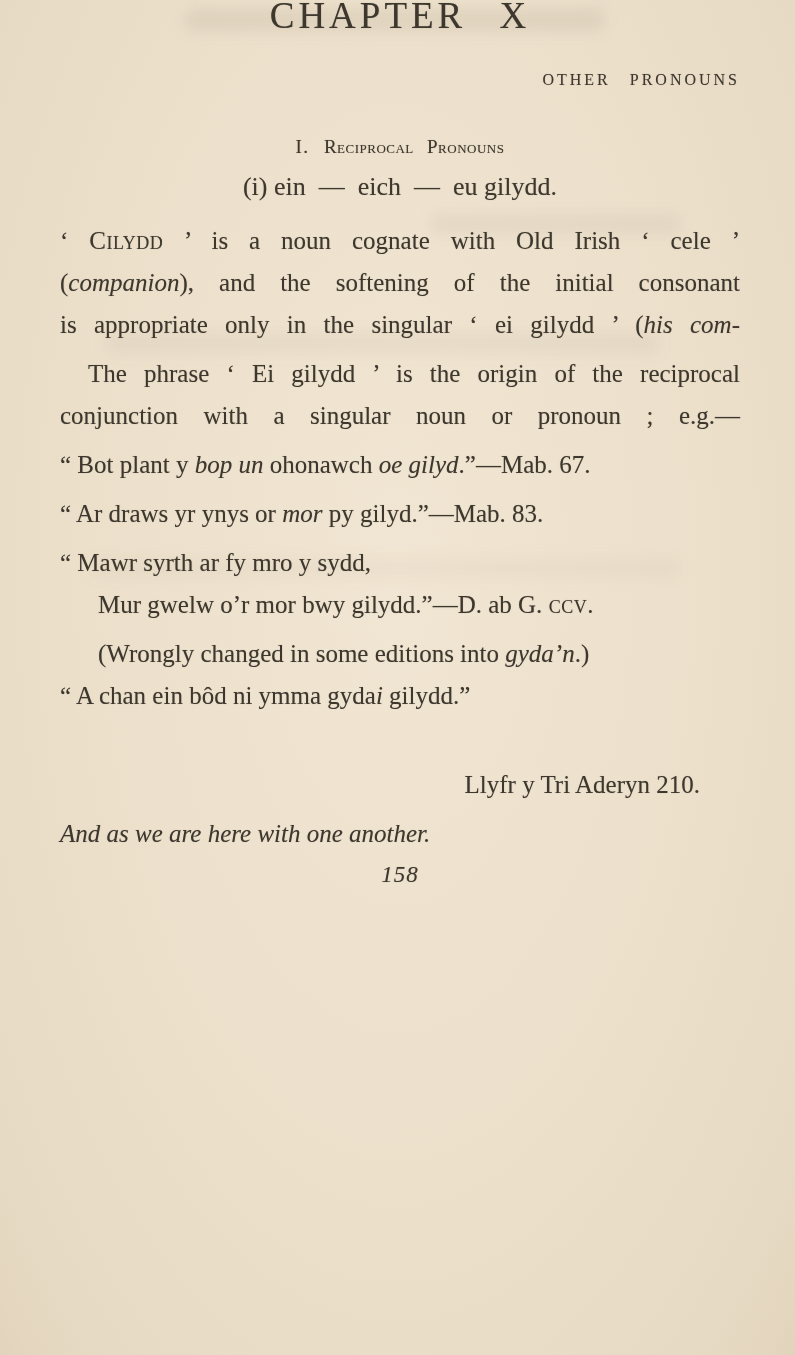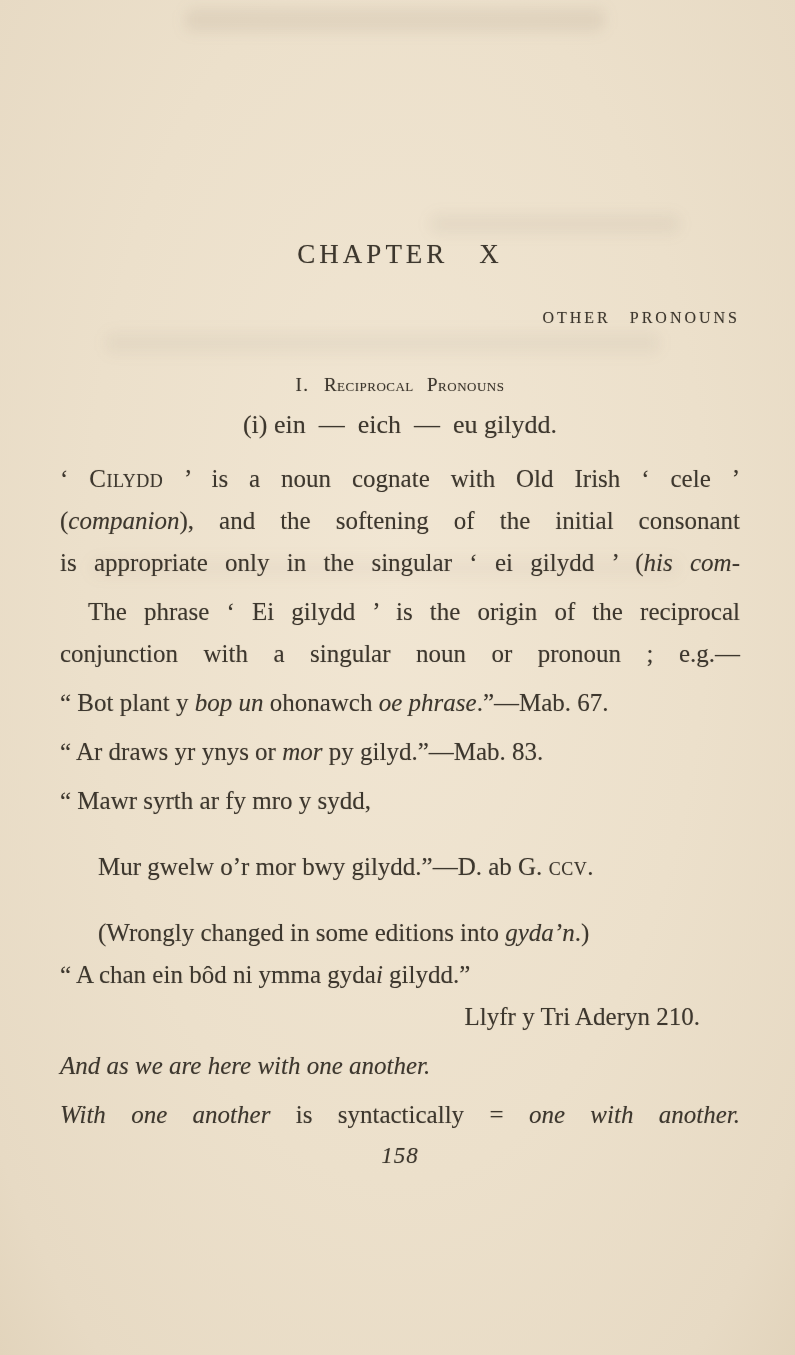--- a/index.html
+++ b/index.html
@@ -14,35 +14,35 @@
   }
   .inner{position:relative;padding:0 55px 0 60px;}
   .txt{text-shadow:0 0 1px rgba(72,62,48,.35);}
   
   .st{position:absolute;background:rgba(115,100,78,.10);filter:blur(7px);border-radius:8px;}
   .st1{top:8px;left:185px;width:420px;height:24px;transform:skewX(-3deg);}
   .st2{top:214px;left:430px;width:250px;height:20px;background:rgba(115,100,78,.07);}
   .st3{top:332px;left:105px;width:555px;height:22px;background:rgba(115,100,78,.055);}
   .st4{top:558px;left:90px;width:590px;height:20px;background:rgba(115,100,78,.04);}
 
-  .chapter{margin:0;padding-top:238px;text-align:center;font-size:27px;line-height:32px;
+  .chapter{margin:0;text-align:center;font-size:37px;line-height:32px;
            letter-spacing:4px;word-spacing:20px;}
   .subtitle{margin-top:36px;text-align:right;font-size:16px;line-height:24px;
            letter-spacing:3px;word-spacing:12px;}
   .sechead{margin-top:40px;text-align:center;font-size:19px;line-height:30px;
            letter-spacing:1.5px;word-spacing:8px;font-variant:normal;}
   .formula{margin-top:8px;text-align:center;font-size:26px;line-height:34px;}
 
   .textblock{margin-top:16px;font-size:25px;line-height:42px;}
   .block{margin:0 0 7px 0;}
   .line{min-height:42px;}
   .j{text-align:justify;text-align-last:justify;}
   .ind{text-indent:28px;}
-  .hang{padding-left:38px;margin-top:24px;}
-  .right{text-align:right;padding-right:40px;}
+  .hang{padding-left:38px;}
+  .right{text-align:right;padding-right:40px;margin-top:47px;}
   .center{text-align:left;}
   .sc{font-variant:small-caps;letter-spacing:.5px;}
   i{font-style:italic;}
 
   .pageno{margin-top:2px;text-align:center;font-size:23px;letter-spacing:1px;font-style:italic;}
 </style>
 </head>
 <body>
 
 <div class="page">
@@ -61,37 +61,34 @@
         <div class="block para">
           <div class="line j">‘ <span class="sc">Cilydd</span> ’ is a noun cognate with Old Irish ‘ cele ’</div>
           <div class="line j">(<i>companion</i>), and the softening of the initial consonant</div>
           <div class="line j">is appropriate only in the singular ‘ ei gilydd ’ (<i>his com-</i></div>
         </div>
         <div class="block para">
           <div class="line j ind">The phrase ‘ Ei gilydd ’ is the origin of the reciprocal</div>
           <div class="line j">conjunction with a singular noun or pronoun ; e.g.—</div>
         </div>
         <div class="block quote">
-          <div class="line">“ Bot plant y <i>bop un</i> ohonawch <i>oe phrase</i>.”—Mab. 67.</div>
+          <div class="line">“ Bot plant y <i>bop un</i> ohonawch <i>oe gilyd</i>.”—Mab. 67.</div>
         </div>
         <div class="block quote">
           <div class="line">“ Ar draws yr ynys or <i>mor</i> py gilyd.”—Mab. 83.</div>
         </div>
         <div class="block quote">
           <div class="line">“ Mawr syrth ar fy mro y sydd,</div>
           <div class="line hang">Mur gwelw o’r mor bwy gilydd.”—D. ab G. <span class="sc">ccv</span>.</div>
         </div>
         <div class="block quote">
           <div class="line hang">(Wrongly changed in some editions into <i>gyda’n</i>.)</div>
           <div class="line">“ A chan ein bôd ni ymma gyda<i>i</i> gilydd.”</div>
           <div class="line right">Llyfr y Tri Aderyn 210.</div>
         </div>
         <div class="block verse">
           <div class="line center"><i>And as we are here with one another.</i></div>
         </div>
-        <div class="block para">
-          <div class="line j"><i>With one another</i> is syntactically = <i>one with another.</i></div>
-        </div>
       </div>
 
     <div class="pageno txt">158</div>
   </div>
 </div>
 
 </body></html>

